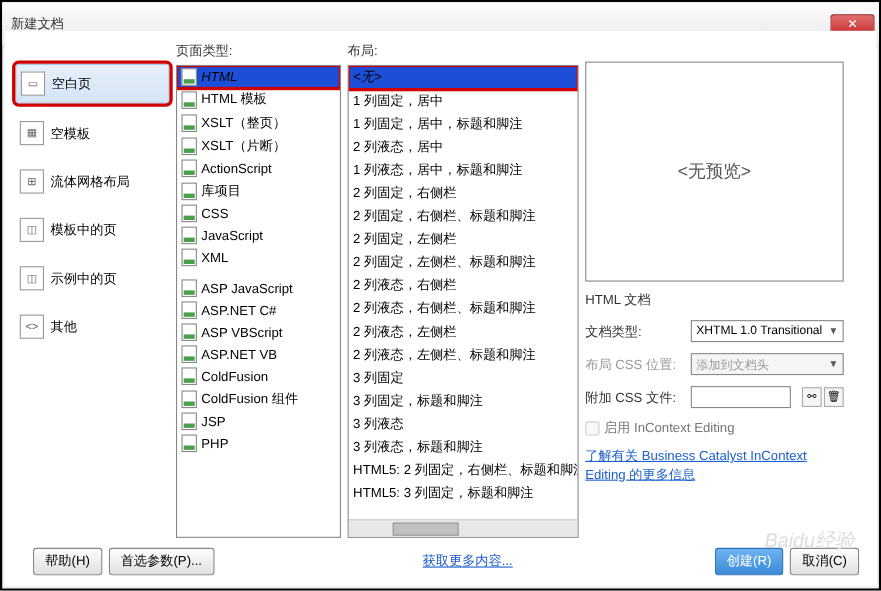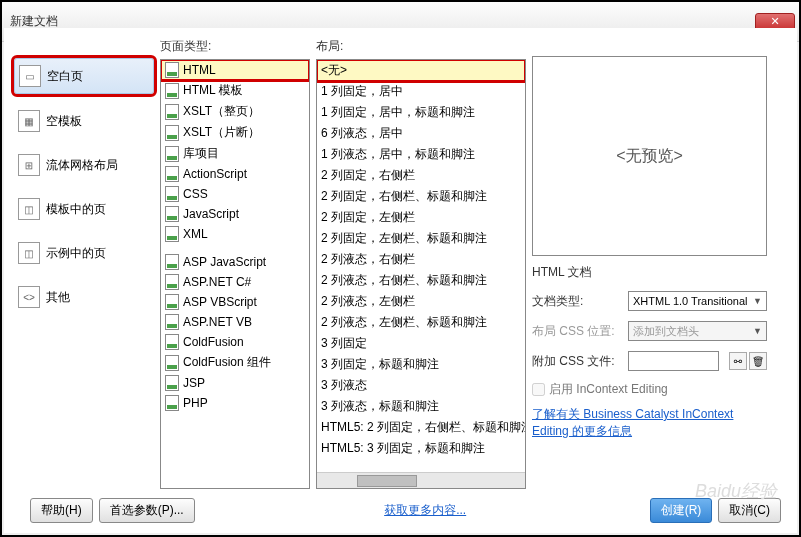--- a/index.html
+++ b/index.html
@@ -13,21 +13,21 @@
 .sidebar { width: 140px; display: flex; flex-direction: column; gap: 10px; padding-top: 20px; }
 .side-item { display: flex; align-items: center; gap: 6px; padding: 6px 4px; cursor: pointer; }
 .side-item.selected { background: linear-gradient(#e8f0fa, #d4e4f6); border: 1px solid #a8c8e8; border-radius: 3px; }
 .side-item.selected-box { outline: 3px solid #d00000; }
 .side-icon { width: 22px; height: 22px; background: #fff; border: 1px solid #999; display: inline-flex; align-items: center; justify-content: center; font-size: 10px; color: #666; }
 .col-header { font-size: 12px; color: #333; margin-bottom: 4px; }
 .listbox { border: 1px solid #888; background: #fff; height: 430px; overflow-y: auto; }
 .listbox-narrow { width: 150px; }
 .listbox-mid { width: 210px; }
 .list-item { padding: 2px 4px; display: flex; align-items: center; gap: 4px; cursor: pointer; white-space: nowrap; font-size: 12px; }
-.list-item.selected { background: #fef9c3; outline: 3px solid #d00000; outline-offset: -1px; }
+.list-item.selected { background: #1d4ed8; outline: 3px solid #d00000; outline-offset: -1px; font-style: italic; }
 .file-icon { width: 14px; height: 16px; background: #fff; border: 1px solid #888; position: relative; display: inline-block; flex-shrink: 0; }
 .file-icon::after { content: ""; position: absolute; bottom: 1px; left: 1px; right: 1px; height: 4px; background: #4aa04a; }
 .right-pane { width: 235px; display: flex; flex-direction: column; }
 .preview-box { border: 1px solid #888; height: 200px; display: flex; align-items: center; justify-content: center; color: #555; font-size: 16px; background: #fff; margin-top: 18px; }
 .preview-label { margin-top: 8px; font-size: 12px; color: #333; }
 .form-row { display: flex; align-items: center; gap: 6px; margin-top: 10px; font-size: 12px; }
 .form-label { width: 90px; color: #333; }
 .form-label.disabled { color: #999; }
 .select { flex: 1; border: 1px solid #888; background: #fff; height: 20px; font-size: 11px; padding: 0 4px; display: flex; align-items: center; justify-content: space-between; }
 .select.disabled { color: #999; background: #f5f5f5; }
@@ -101,25 +101,25 @@
             <div class="list-item">
               <span class="file-icon"></span>
               <span>XSLT（整页）</span>
             </div>
             <div class="list-item">
               <span class="file-icon"></span>
               <span>XSLT（片断）</span>
             </div>
             <div class="list-item">
               <span class="file-icon"></span>
+              <span>ActionScript</span>
+            </div>
+            <div class="list-item">
+              <span class="file-icon"></span>
               <span>库项目</span>
-            </div>
-            <div class="list-item">
-              <span class="file-icon"></span>
-              <span>ActionScript</span>
             </div>
             <div class="list-item">
               <span class="file-icon"></span>
               <span>CSS</span>
             </div>
             <div class="list-item">
               <span class="file-icon"></span>
               <span>JavaScript</span>
             </div>
             <div class="list-item">
@@ -162,21 +162,21 @@
           </div>
       </div>
 
       <div>
         <div class="col-header">布局:</div>
         <div class="listbox listbox-mid" style="display:flex;flex-direction:column;">
           <div id="layout-list" style="flex:1;overflow:hidden;">
               <div class="list-item selected">&lt;无&gt;</div>
               <div class="list-item">1 列固定，居中</div>
               <div class="list-item">1 列固定，居中，标题和脚注</div>
-              <div class="list-item">6 列液态，居中</div>
+              <div class="list-item">2 列液态，居中</div>
               <div class="list-item">1 列液态，居中，标题和脚注</div>
               <div class="list-item">2 列固定，右侧栏</div>
               <div class="list-item">2 列固定，右侧栏、标题和脚注</div>
               <div class="list-item">2 列固定，左侧栏</div>
               <div class="list-item">2 列固定，左侧栏、标题和脚注</div>
               <div class="list-item">2 列液态，右侧栏</div>
               <div class="list-item">2 列液态，右侧栏、标题和脚注</div>
               <div class="list-item">2 列液态，左侧栏</div>
               <div class="list-item">2 列液态，左侧栏、标题和脚注</div>
               <div class="list-item">3 列固定</div>

